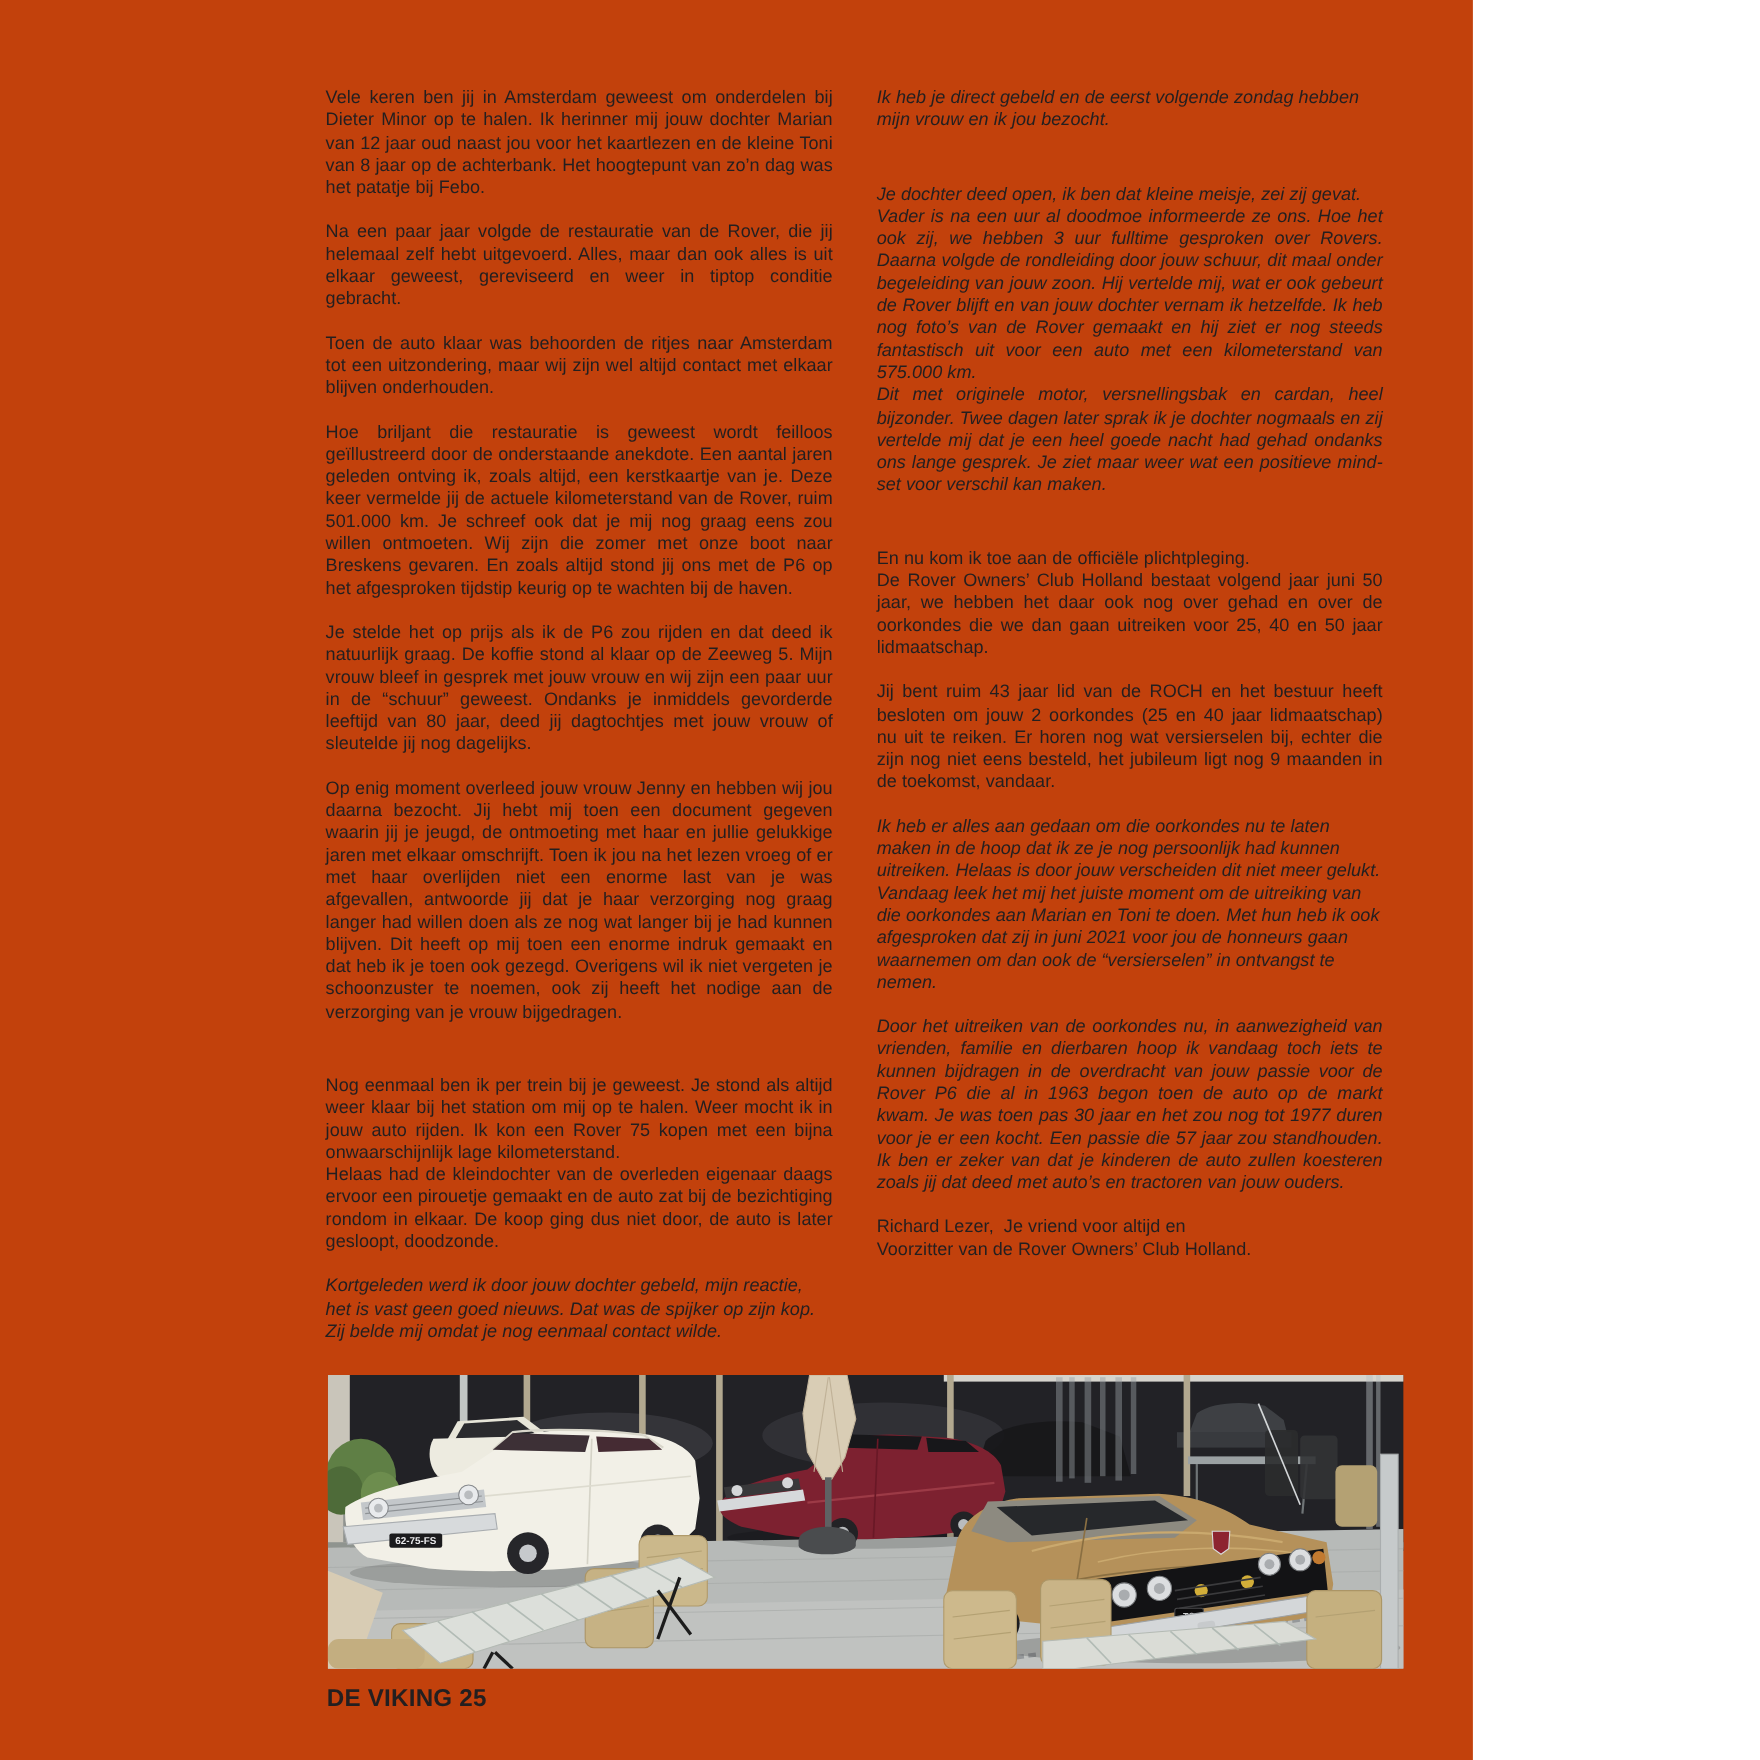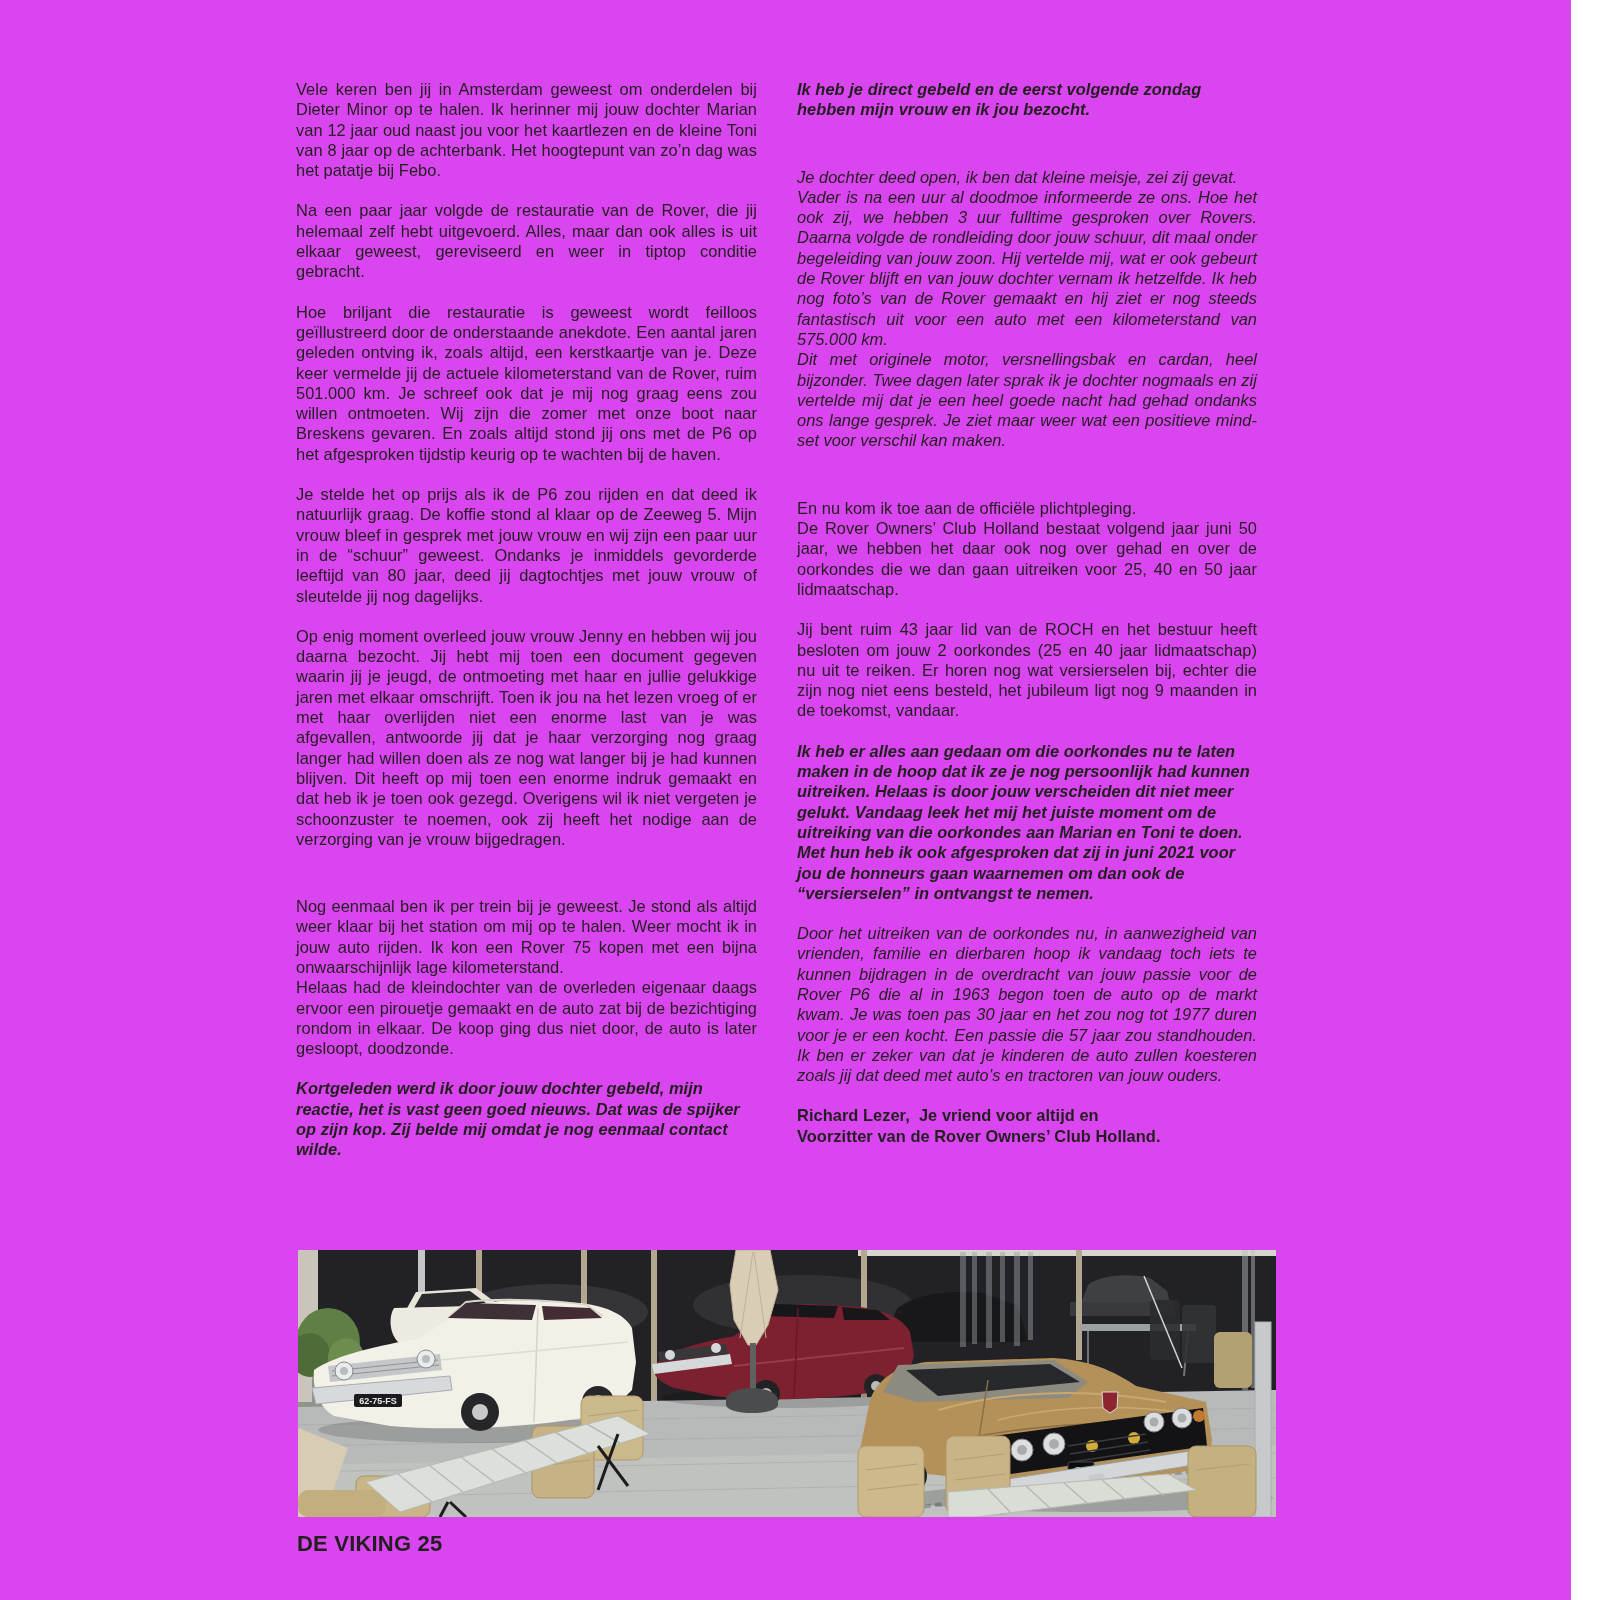--- a/index.html
+++ b/index.html
@@ -1,43 +1,44 @@
 <!DOCTYPE html>
 <html><head>
 <meta charset="utf-8">
 <style>
   html,body{margin:0;padding:0;background:#ffffff;}
-  .page{position:relative;width:1571px;height:1600px;background:#d946ef;overflow:hidden;
+  .page{position:relative;width:1339px;height:1600px;background:#c2410c;overflow:hidden;
         font-family:"Liberation Sans",sans-serif;color:#231f20;}
   .col{position:absolute;top:79px;width:461px;font-size:16.4px;line-height:20.3px;
        text-align:justify;letter-spacing:0.05px;}
   .col-left{left:296px;}
   .col-right{left:797px;width:460px;}
   .para{margin:0 0 20px 0;}
   .italic{font-style:italic;}
   .preline{white-space:pre-line;margin-top:47px;}
   .prewrap{white-space:pre-wrap;}
-  .left-align{text-align:left;font-weight:bold;}
+  .left-align{text-align:left;}
   .photo-frame{position:absolute;left:298px;top:1250px;width:978px;height:267px;}
   .photo-frame svg{display:block;width:100%;height:100%;font-family:"Liberation Sans",sans-serif;}
   .footer{position:absolute;left:297px;top:1531px;font-size:22px;font-weight:700;
           letter-spacing:0.2px;color:#231f20;}
   .watermark{position:absolute;left:1332px;top:1620px;width:260px;text-align:right;
              font-family:"DejaVu Sans",sans-serif;font-size:31px;font-weight:bold;
              letter-spacing:0.5px;color:#f2f2f2;-webkit-text-stroke:1.3px #a8a8a8;
              text-shadow:1px 1px 0 #d9d9d9,-1px -1px 0 #ededed;}
 </style>
 </head>
 <body>
 
 <div class="page">
 
   <div class="col col-left">
     <p class="para">Vele keren ben jij in Amsterdam geweest om onderdelen bij Dieter Minor op te halen. Ik herinner mij jouw dochter Marian van 12 jaar oud naast jou voor het kaartlezen en de kleine Toni van 8 jaar op de achterbank. Het hoogtepunt van zo’n dag was het patatje bij Febo.</p>
     <p class="para">Na een paar jaar volgde de restauratie van de Rover, die jij helemaal zelf hebt uitgevoerd. Alles, maar dan ook alles is uit elkaar geweest, gereviseerd en weer in tiptop conditie gebracht.</p>
+    <p class="para">Toen de auto klaar was behoorden de ritjes naar Amsterdam tot een uitzondering, maar wij zijn wel altijd contact met elkaar blijven onderhouden.</p>
     <p class="para">Hoe briljant die restauratie is geweest wordt feilloos geïllustreerd door de onderstaande anekdote. Een aantal jaren geleden ontving ik, zoals altijd, een kerstkaartje van je. Deze keer vermelde jij de actuele kilometerstand van de Rover, ruim 501.000 km. Je schreef ook dat je mij nog graag eens zou willen ontmoeten. Wij zijn die zomer met onze boot naar Breskens gevaren. En zoals altijd stond jij ons met de P6 op het afgesproken tijdstip keurig op te wachten bij de haven.</p>
     <p class="para">Je stelde het op prijs als ik de P6 zou rijden en dat deed ik natuurlijk graag. De koffie stond al klaar op de Zeeweg 5. Mijn vrouw bleef in gesprek met jouw vrouw en wij zijn een paar uur in de “schuur” geweest. Ondanks je inmiddels gevorderde leeftijd van 80 jaar, deed jij dagtochtjes met jouw vrouw of sleutelde jij nog dagelijks.</p>
     <p class="para">Op enig moment overleed jouw vrouw Jenny en hebben wij jou daarna bezocht. Jij hebt mij toen een document gegeven waarin jij je jeugd, de ontmoeting met haar en jullie gelukkige jaren met elkaar omschrijft. Toen ik jou na het lezen vroeg of er met haar overlijden niet een enorme last van je was afgevallen, antwoorde jij dat je haar verzorging nog graag langer had willen doen als ze nog wat langer bij je had kunnen blijven. Dit heeft op mij toen een enorme indruk gemaakt en dat heb ik je toen ook gezegd. Overigens wil ik niet vergeten je schoonzuster te noemen, ook zij heeft het nodige aan de verzorging van je vrouw bijgedragen.</p>
     <p class="para preline">Nog eenmaal ben ik per trein bij je geweest. Je stond als altijd weer klaar bij het station om mij op te halen. Weer mocht ik in jouw auto rijden. Ik kon een Rover 75 kopen met een bijna onwaarschijnlijk lage kilometerstand.
 Helaas had de kleindochter van de overleden eigenaar daags ervoor een pirouetje gemaakt en de auto zat bij de bezichtiging rondom in elkaar. De koop ging dus niet door, de auto is later gesloopt, doodzonde.</p>
     <p class="para italic left-align">Kortgeleden werd ik door jouw dochter gebeld, mijn reactie, het is vast geen goed nieuws. Dat was de spijker op zijn kop. Zij belde mij omdat je nog eenmaal contact wilde.</p>
   </div>
 
   <div class="col col-right">
     <p class="para italic left-align">Ik heb je direct gebeld en de eerst volgende zondag hebben mijn vrouw en ik jou bezocht.</p>

